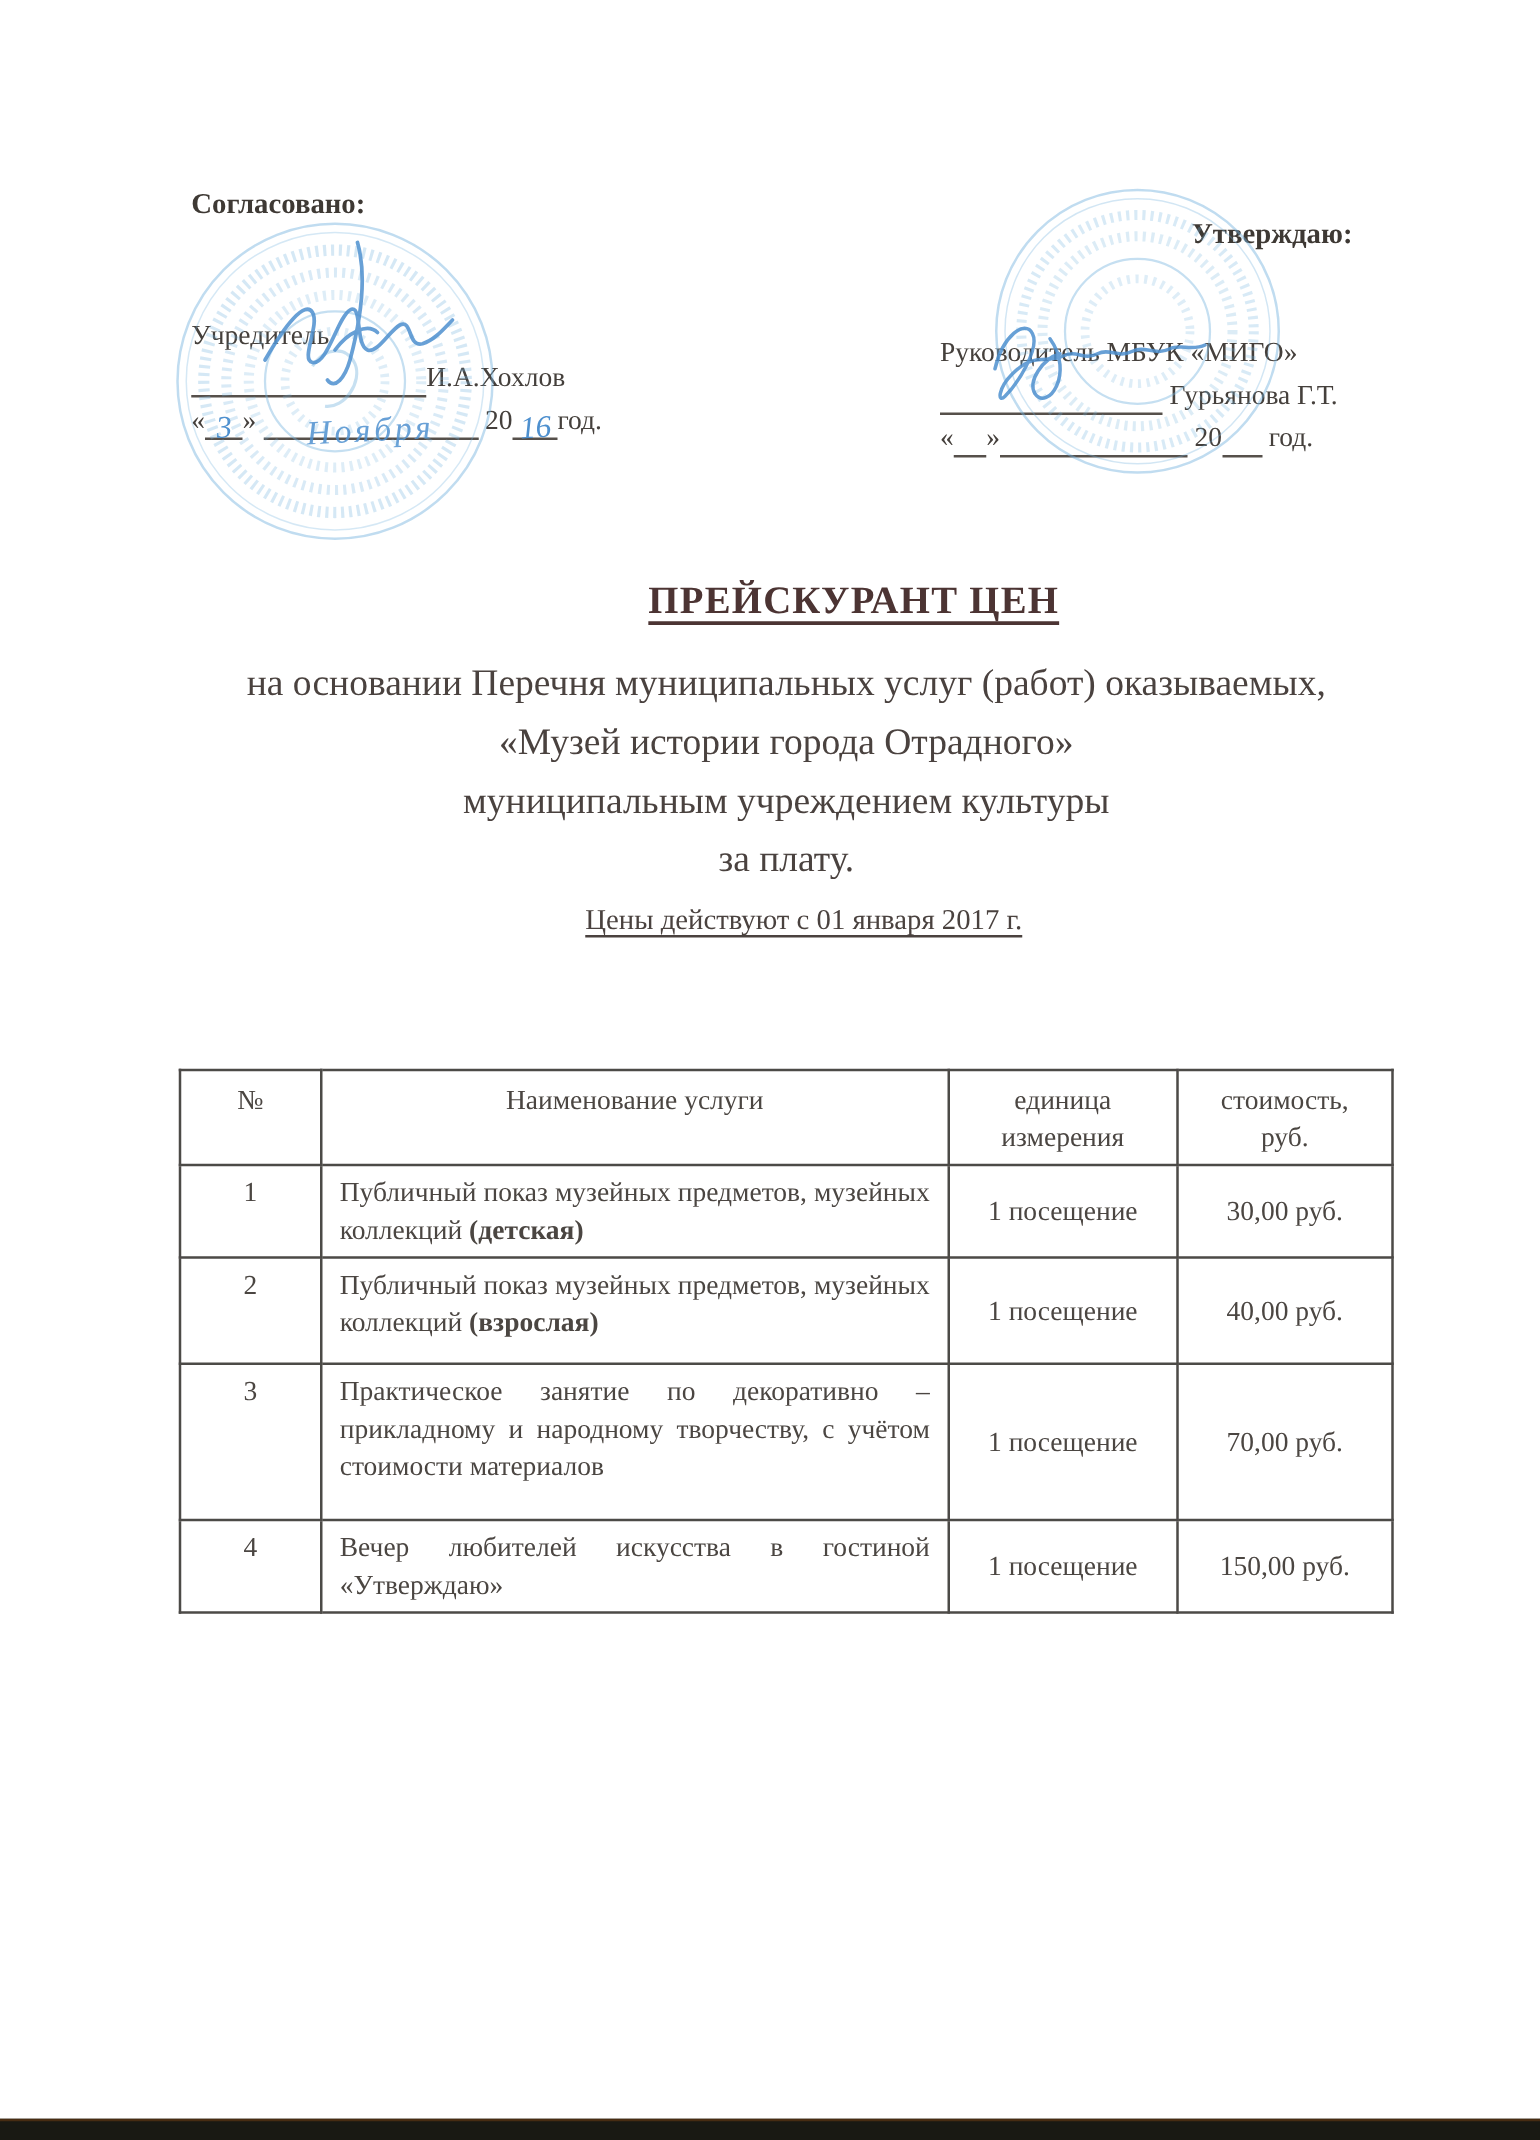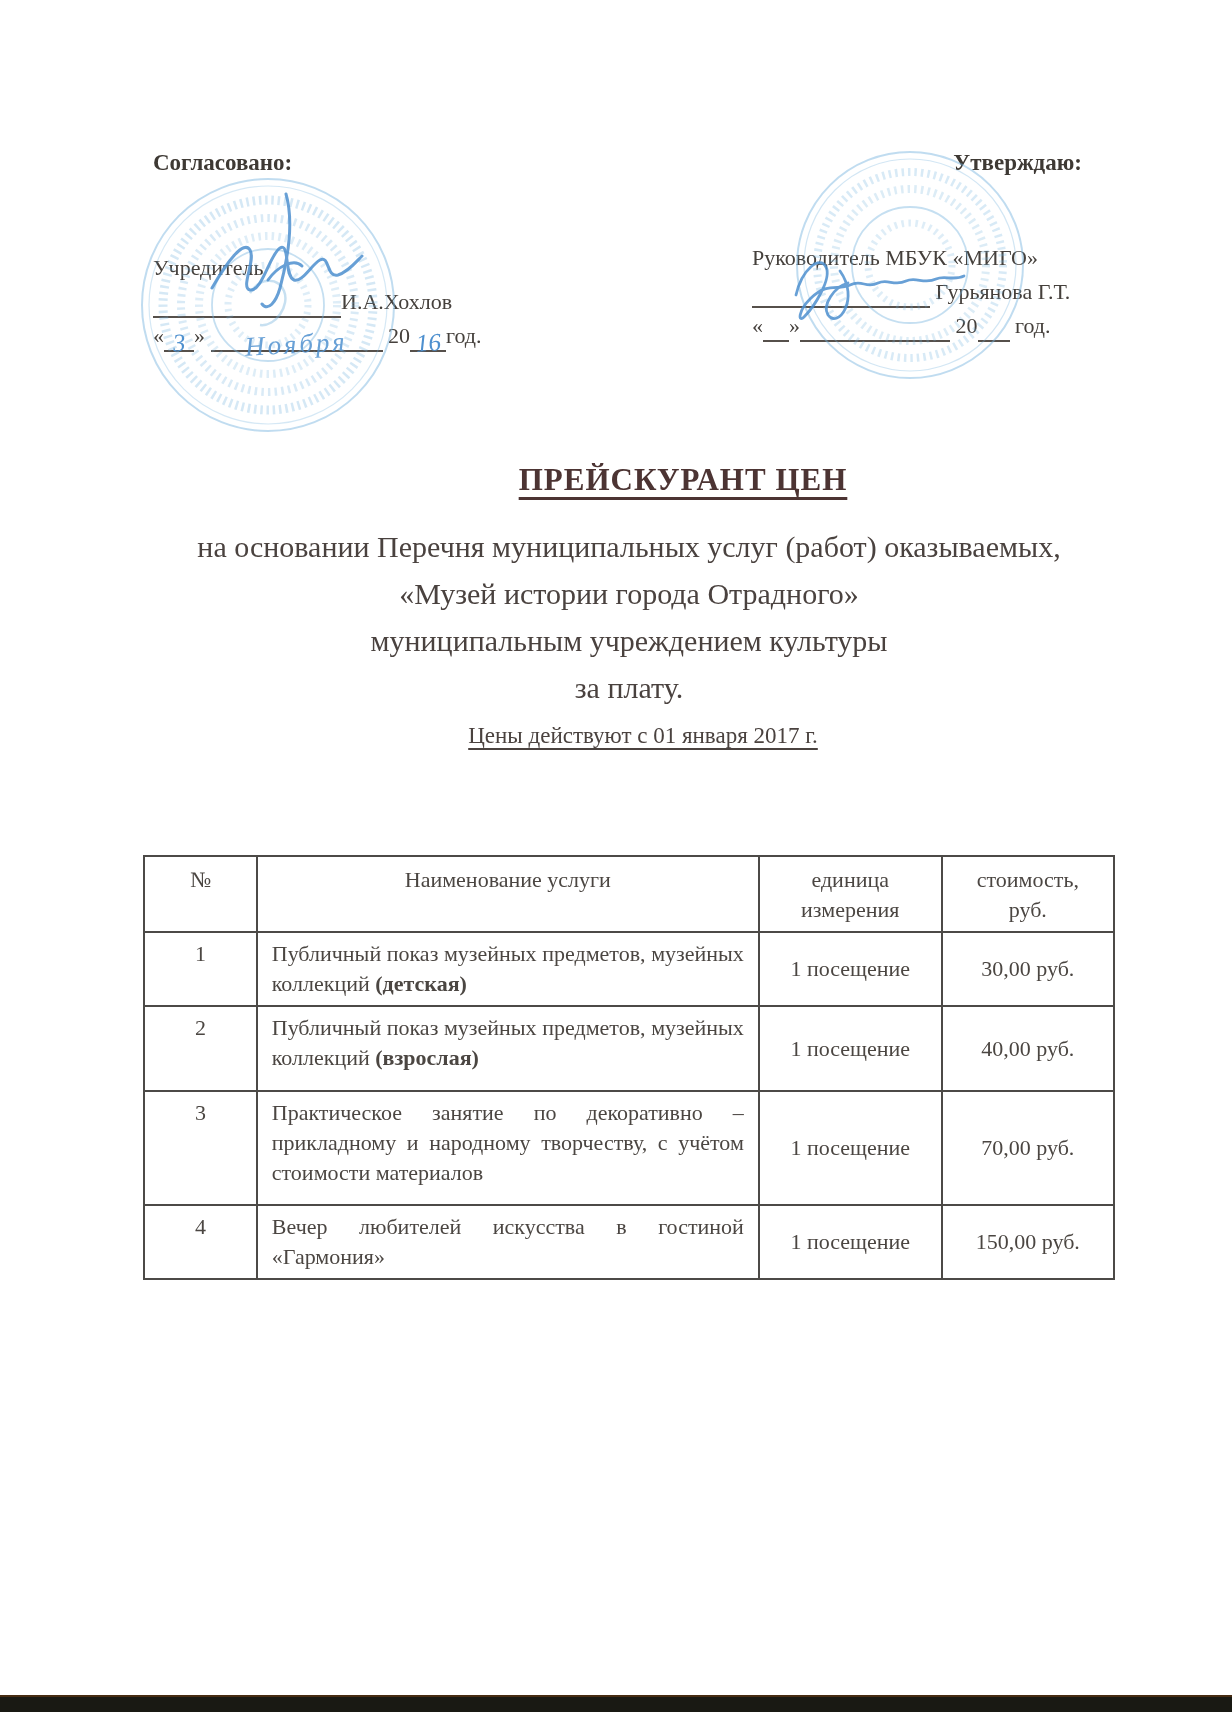--- a/index.html
+++ b/index.html
@@ -7,21 +7,21 @@
     position:relative; width:1232px; height:1712px;
     background:#ffffff; overflow:hidden;
     font-family:"Liberation Serif", serif;
     color:#45403c;
   }
   
   .approval { position:absolute; top:146px; font-size:22px; line-height:33px; }
   .approval-left  { left:153px;  width:340px; }
   .approval-right { left:752px;  width:330px; }
   .approval-heading { font-weight:bold; font-size:23px; color:#3e3934; }
-  .approval-right .approval-heading { text-align:right; }
+  .approval-right .approval-heading { text-align:right;margin-top:24px; }
   .role-line { margin-top:62px; white-space:nowrap; }
   .approval-left .role-line { margin-top:72px; }
   .sign-line, .date-line { margin-top:1px; white-space:nowrap; }
   .uline {
     display:inline-block; border-bottom:2px solid #56504b;
     height:24px; vertical-align:bottom; text-align:center;
   }
   .hand {
     color:#4e90cf; font-style:italic; display:inline-block;
     transform:rotate(-4deg); font-size:25px;
@@ -44,21 +44,21 @@
   .price-table {
     position:absolute; left:143px; top:855px; width:972px;
     border-collapse:collapse; font-size:22px; color:#4b4642;
   }
   .price-table th, .price-table td { border:2px solid #4c4a47; padding:6px 14px; }
   .price-table th { font-weight:normal; vertical-align:top; text-align:center; line-height:30px; padding-top:8px; }
   .cell-num  { vertical-align:top; text-align:center; width:87px; line-height:30px; }
   .cell-service { vertical-align:top; text-align:justify; line-height:30px; padding-top:10px; padding-bottom:10px; }
   .cell-unit, .cell-price { vertical-align:middle; text-align:center; white-space:nowrap; }
   tr.row-2 .cell-service { padding-bottom:17px; }
-  tr.row-3 .cell-service { padding-bottom:16px; }
+  tr.row-3 .cell-service { padding-bottom:27px; }
   
   .stamp, .signature { position:absolute; pointer-events:none; }
   .stamp-left  { left:128px; top:165px; width:280px; height:280px; }
   .stamp-right { left:790px; top:145px; width:240px; height:240px; }
   .sig-left  { left:198px; top:188px; width:175px; height:135px; }
   .sig-right { left:782px; top:243px; width:205px; height:90px; }
   
   .scan-edge-bar {
     position:absolute; left:0; bottom:0; width:100%; height:15px;
     background:#191913; border-top:2px solid #472c12;
@@ -132,21 +132,21 @@
         <td class="cell-price">40,00 руб.</td>
       </tr>
       <tr class="row-3">
         <td class="cell-num">3</td>
         <td class="cell-service"><span>Практическое занятие по декоративно – прикладному и народному творчеству, с учётом стоимости материалов</span><b></b></td>
         <td class="cell-unit">1 посещение</td>
         <td class="cell-price">70,00 руб.</td>
       </tr>
       <tr class="row-4">
         <td class="cell-num">4</td>
-        <td class="cell-service"><span>Вечер любителей искусства в гостиной «Гармония»</span><b></b></td>
+        <td class="cell-service"><span>Вечер любителей искусства в гостиной «Утверждаю»</span><b></b></td>
         <td class="cell-unit">1 посещение</td>
         <td class="cell-price">150,00 руб.</td>
       </tr>
     </tbody>
   </table>
 
   <svg class="stamp stamp-left" viewBox="0 0 280 280">
     <g fill="none" stroke="#74b2dd">
       <circle cx="140" cy="140" r="126" stroke-width="2" opacity="0.45"></circle>
       <circle cx="140" cy="140" r="119" stroke-width="1.2" opacity="0.3"></circle>

